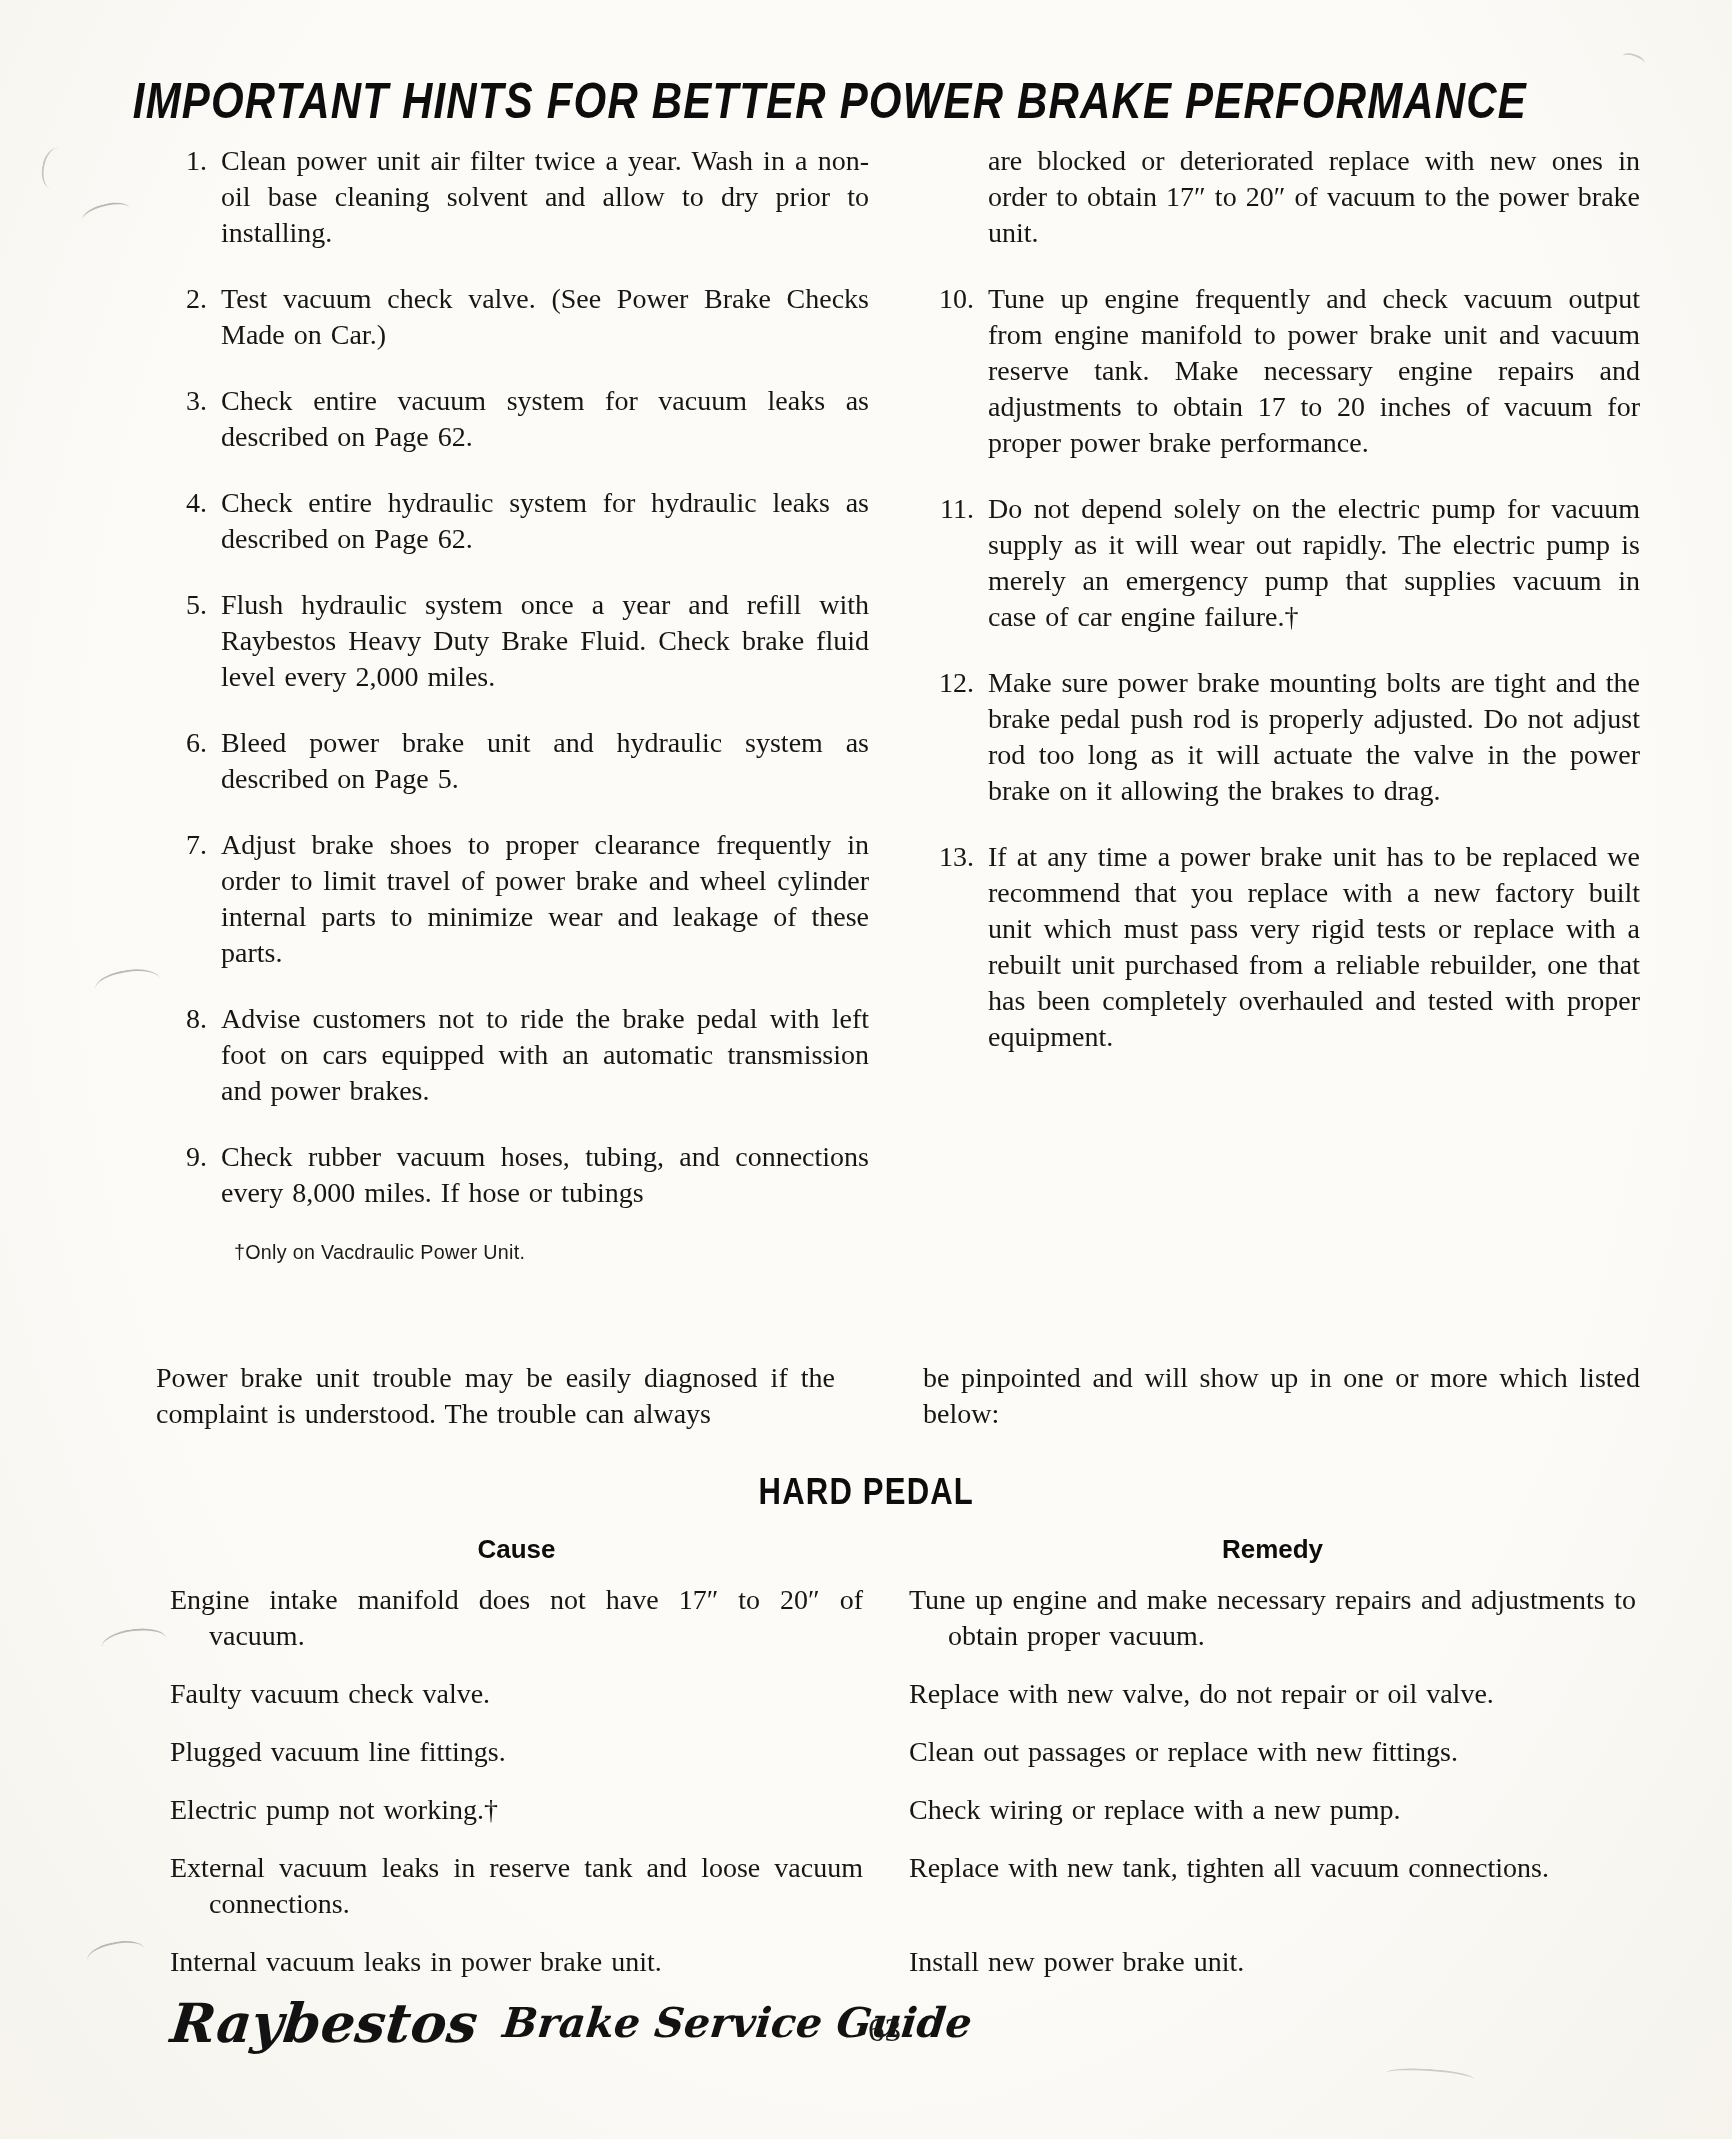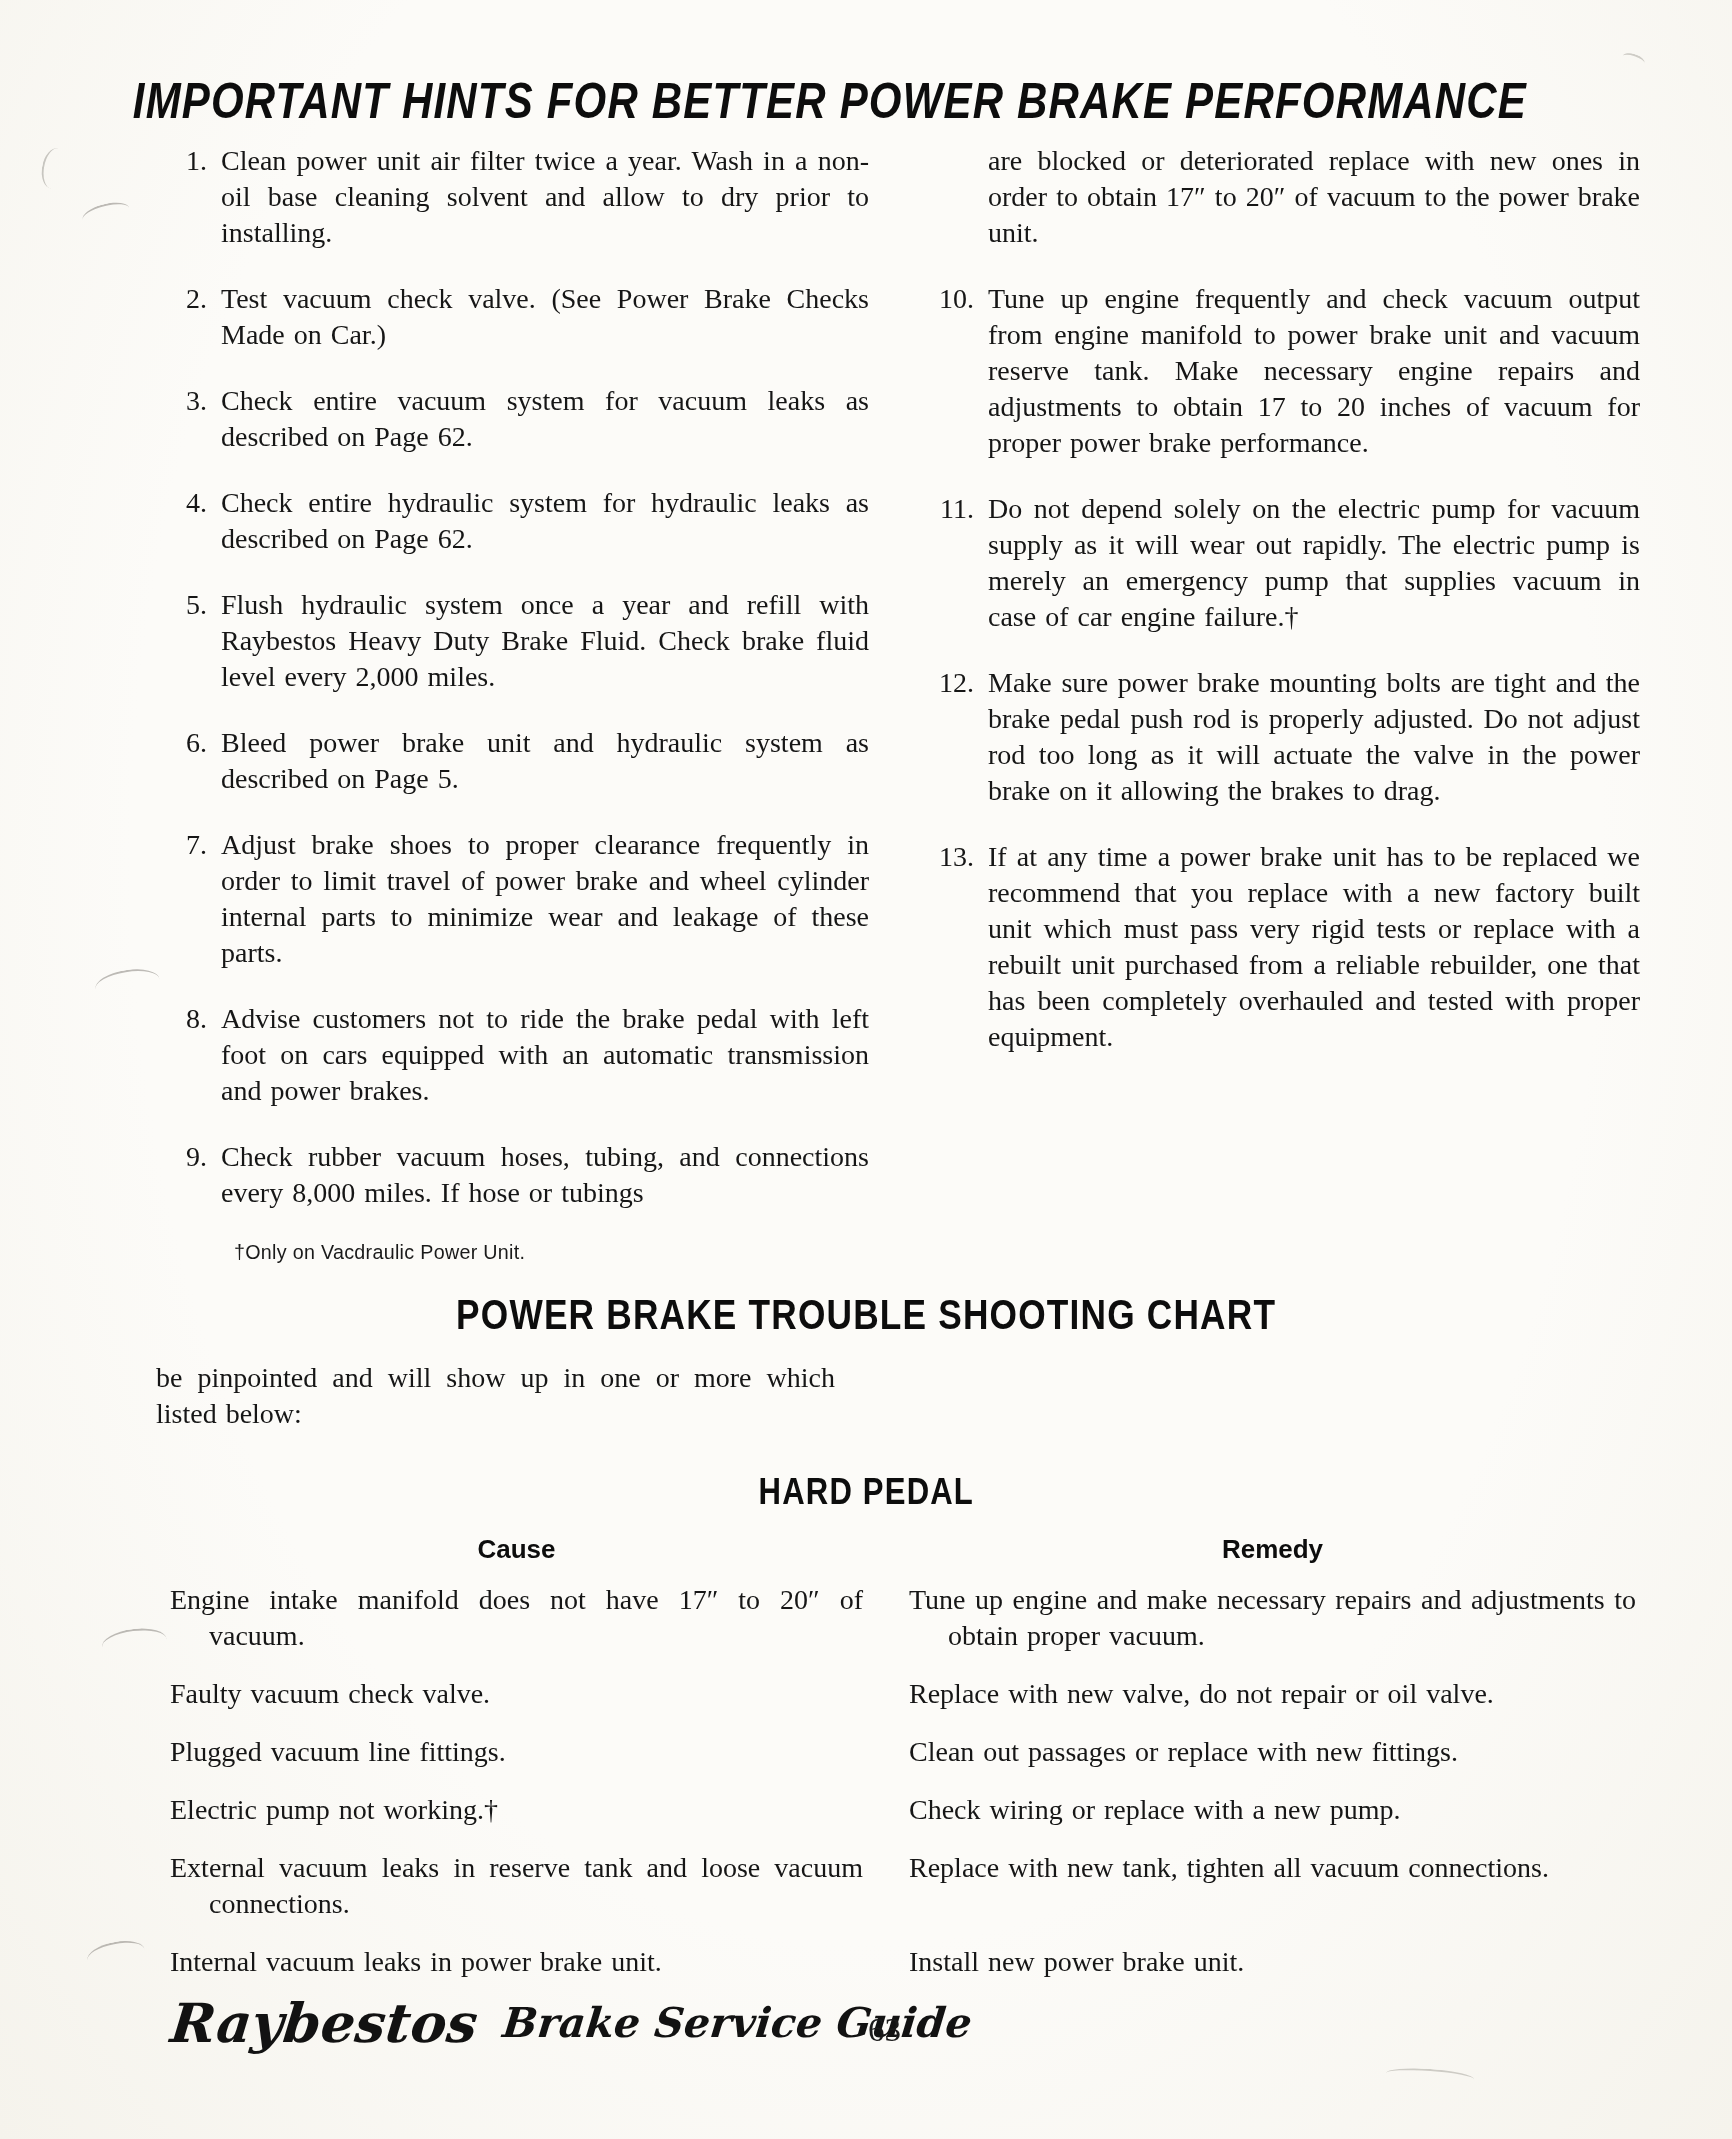--- a/index.html
+++ b/index.html
@@ -129,25 +129,23 @@
         <span class="num">12.</span>
         <span class="htxt">Make sure power brake mounting bolts are tight and the brake pedal push rod is properly adjusted. Do not adjust rod too long as it will actuate the valve in the power brake on it allowing the brakes to drag.</span>
       </div>
       <div class="hint">
         <span class="num">13.</span>
         <span class="htxt">If at any time a power brake unit has to be replaced we recommend that you replace with a new factory built unit which must pass very rigid tests or replace with a rebuilt unit pur­chased from a reliable rebuilder, one that has been completely overhauled and tested with proper equipment.</span>
       </div>
     </div>
   </div>
 
-  <div class="chart-title-wrap h-sans">
-    <span class="condensed">POWER BRAKE TROUBLE SHOOTING CHART</span>
-  </div>
 
   <div class="intro">
+    <p>Power brake unit trouble may be easily diagnosed if the complaint is understood. The trouble can always</p>
     <p>be pinpointed and will show up in one or more which listed below:</p>
   </div>
 
   <div class="hard-pedal-wrap h-sans">
     <span class="condensed">HARD PEDAL</span>
   </div>
 
   <div class="thead h-sans">
     <span>Cause</span>
     <span class="remedy-h">Remedy</span>

